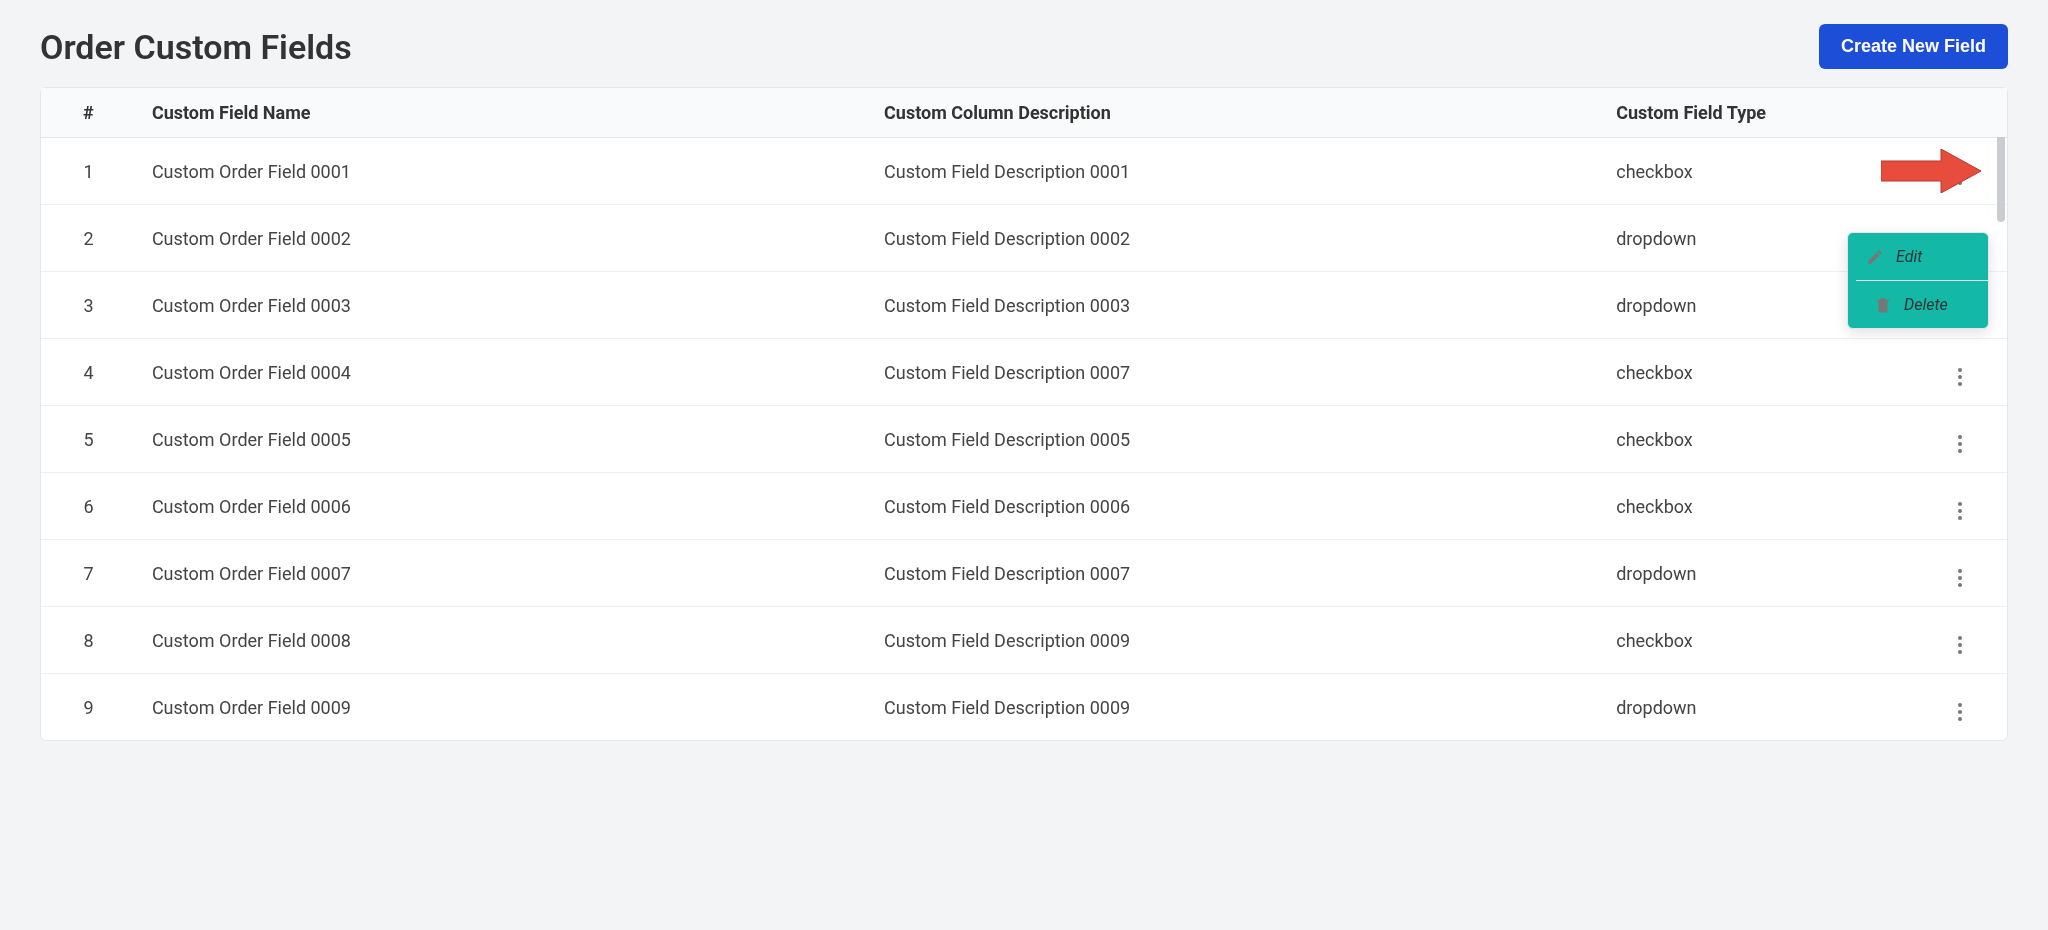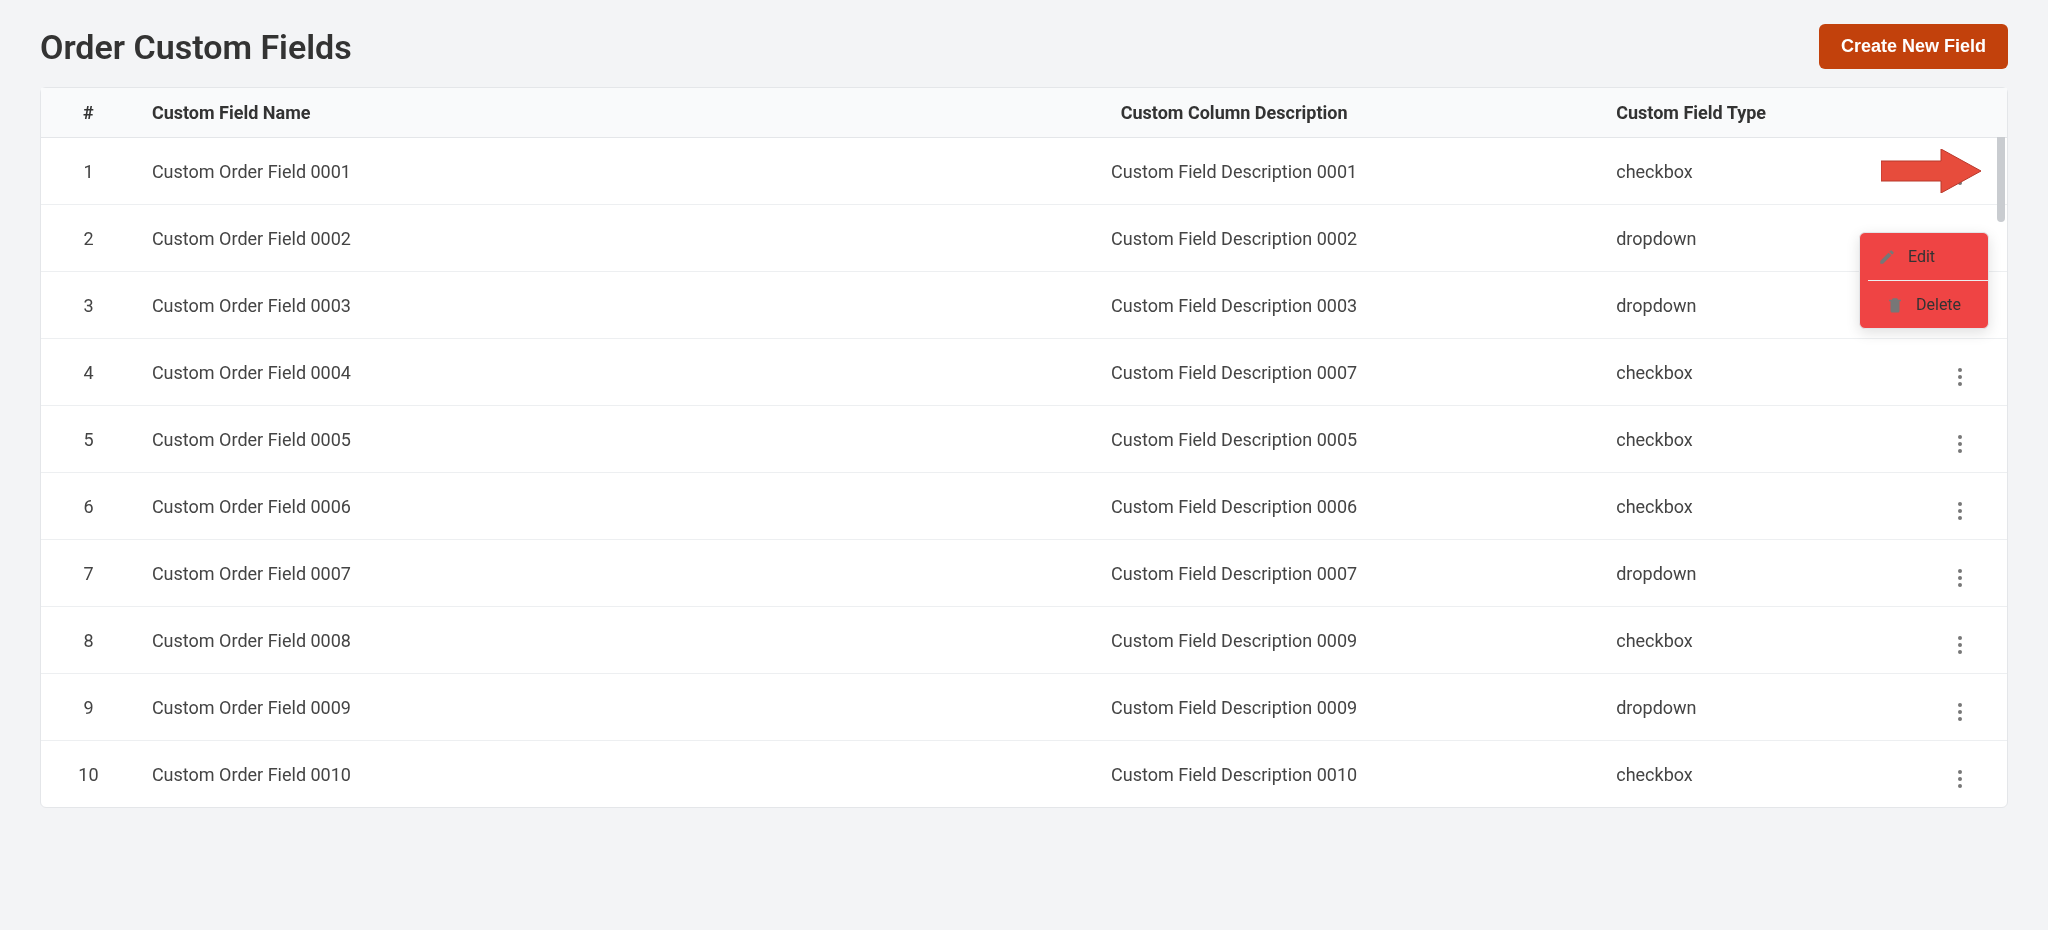--- a/index.html
+++ b/index.html
@@ -15,21 +15,21 @@
     align-items: center;
     justify-content: space-between;
     margin-bottom: 18px;
   }
   .page-title {
     font-size: 34px;
     font-weight: 600;
     color: #333;
   }
   .create-btn {
-    background: #c2410c;
+    background: #1d4ed8;
     color: #fff;
     border: none;
     border-radius: 6px;
     padding: 12px 22px;
     font-size: 18px;
     font-weight: 600;
     cursor: pointer;
   }
   .table-wrap {
     position: relative;
@@ -53,21 +53,21 @@
   }
   tbody td {
     font-size: 18px;
     color: #444;
     padding: 16px 16px;
     border-bottom: 1px solid #edeff1;
   }
   tbody tr:last-child td { border-bottom: none; }
   .col-num { width: 70px; text-align: center; }
   .col-name { width: 540px; }
-  .col-desc { width: 540px; text-align: center; }
+  .col-desc { width: 540px; }
   .col-type { width: 230px; }
   .col-act  { width: 70px; text-align: center; position: relative; }
   .kebab {
     display: inline-flex;
     flex-direction: column;
     align-items: center;
     justify-content: center;
     gap: 3px;
     width: 24px;
     height: 24px;
@@ -85,27 +85,28 @@
     transform: translateY(-50%);
     width: 100px;
     height: 44px;
     pointer-events: none;
   }
   
   .context-menu {
     position: absolute;
     right: 18px;
     top: 144px;
-    width: 130px;
-    background: #ef4444;
+    width: 142px;
+    background: #14b8a6;
     border: 1px solid #e3e5e8;
     border-radius: 6px;
     box-shadow: 0 4px 14px rgba(0,0,0,0.12);
     overflow: hidden;
     z-index: 10;
+    font-style: italic;
   }
   .context-menu .item {
     display: flex;
     align-items: center;
     gap: 12px;
     padding: 14px 18px;
     font-size: 16px;
     color: #333;
     cursor: pointer;
   }
@@ -232,31 +233,20 @@
               <span></span>
               <span></span>
               <span></span>
             </div></td>
         </tr>
         <tr>
           <td class="col-num">9</td>
           <td class="col-name">Custom Order Field 0009</td>
           <td class="col-desc">Custom Field Description 0009</td>
           <td class="col-type">dropdown</td>
-          <td class="col-act"><div class="kebab">
-              <span></span>
-              <span></span>
-              <span></span>
-            </div></td>
-        </tr>
-        <tr>
-          <td class="col-num">10</td>
-          <td class="col-name">Custom Order Field 0010</td>
-          <td class="col-desc">Custom Field Description 0010</td>
-          <td class="col-type">checkbox</td>
           <td class="col-act"><div class="kebab">
               <span></span>
               <span></span>
               <span></span>
             </div></td>
         </tr>
       </tbody>
   </table>
 
   <div class="context-menu">

